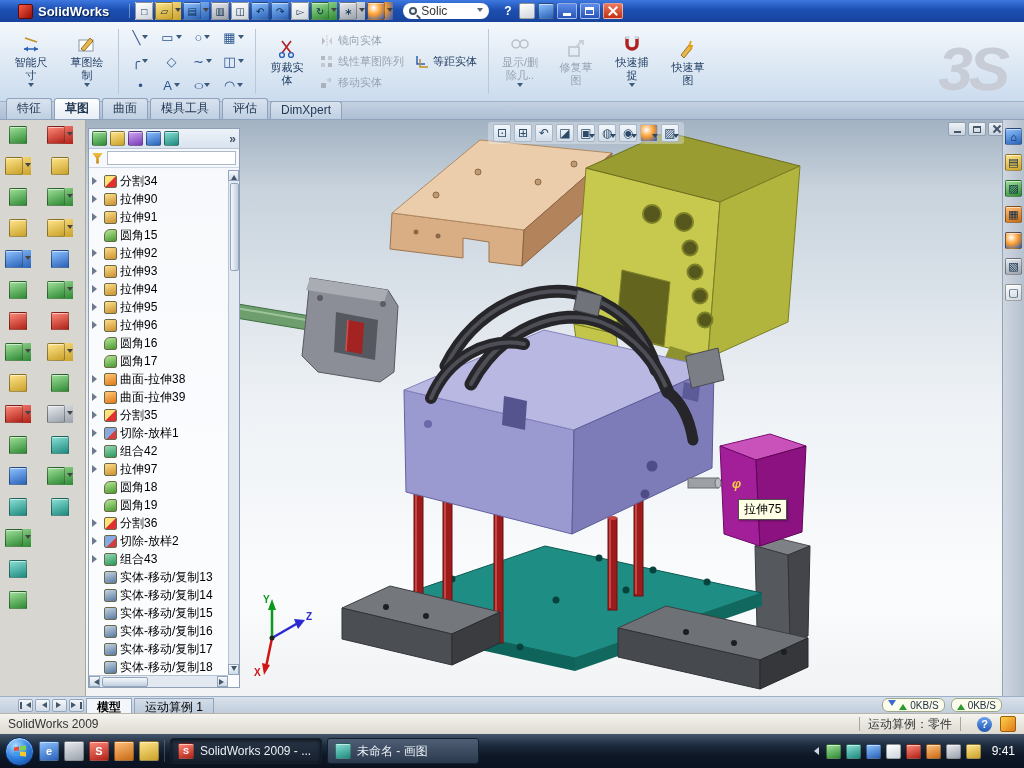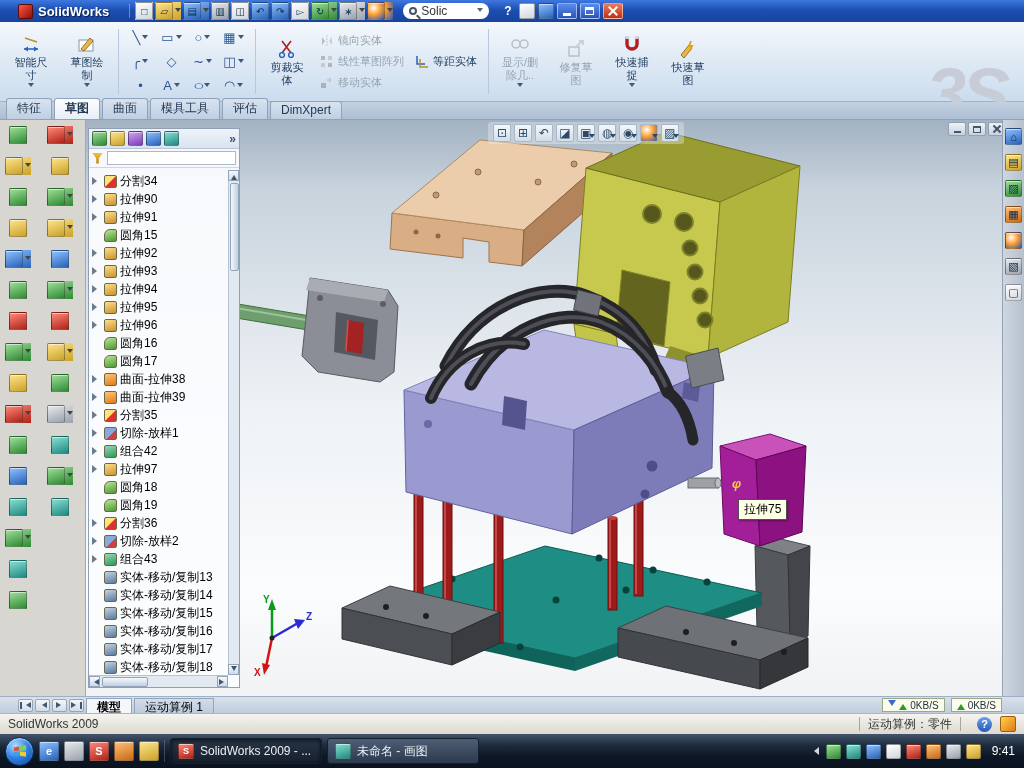--- a/index.html
+++ b/index.html
@@ -36,21 +36,21 @@
 .rstack{display:flex;flex-direction:column;justify-content:center;gap:4px}
 .rsep{width:1px;background:#b9c8da;margin:5px 2px;flex:none}
 .dda{width:0;height:0;border:3px solid transparent;border-top:4px solid #3c5a7c;margin-top:1px}
 .disabled{color:#98a4b2!important}
 .disabled svg{opacity:.35;filter:grayscale(1)}
 .grid4{display:grid;grid-template-columns:repeat(4,31px);grid-auto-rows:24px;align-content:center;margin:0 2px}
 .gcell{display:flex;align-items:center;justify-content:center;color:#2c5590;font-size:13px;gap:2px;border-radius:2px}
 .gcell .dda{display:none}
 .gcell.dd .dda{display:block}
 .gcell .gg.wide{display:inline-block;transform:scaleX(1.5)}
-#watermark{position:absolute;right:18px;top:36px;font-size:72px;font-weight:bold;font-style:italic;color:#c7ccd6;letter-spacing:-4px;line-height:1}
+#watermark{position:absolute;right:18px;top:16px;font-size:62px;font-weight:bold;font-style:italic;color:#c7ccd6;letter-spacing:-4px;line-height:1}
 
 
 #cmtabs{position:absolute;left:0;top:102px;width:1024px;height:18px;background:linear-gradient(#c4d1e1,#adbed4);display:flex;align-items:flex-end;padding-left:6px;gap:2px;border-bottom:1px solid #8fa3bd}
 .cmtab{padding:1px 10px 2px;font-size:12px;color:#243a55;background:linear-gradient(#d9e3ef,#bfcfe2);border:1px solid #8fa3bd;border-bottom:none;border-radius:3px 3px 0 0;white-space:nowrap}
 .cmtab.active{background:linear-gradient(#fdfeff,#e8eef6);font-weight:bold}
 
 
 #main{position:absolute;left:0;top:120px;width:1024px;height:576px}
 #leftstrip{position:absolute;left:0;top:0;width:86px;height:576px;background:#d8d6d1;border-right:1px solid #a9a79f}
 .lcol{position:absolute;display:flex;flex-direction:column;gap:13px;align-items:center}
@@ -117,21 +117,21 @@
 
 #sw-tooltip{position:absolute;left:652px;top:379px;background:#ffffe6;border:1px solid #505050;padding:1px 5px;font-size:12px;color:#000;white-space:nowrap;box-shadow:1px 1px 2px rgba(0,0,0,.35)}
 
 
 #bottomtabs{position:absolute;left:0;top:696px;width:1024px;height:17px;background:linear-gradient(#d9e1eb,#c1cddc);border-top:1px solid #9db0c6;display:flex;align-items:center;padding:0 18px;gap:2px}
 .navb{width:15px;height:13px;background:linear-gradient(#f4f7fa,#d2dce8);border:1px solid #93a5bc;display:flex;align-items:center;justify-content:center;border-radius:2px;gap:1px}
 .navbar-bar{width:2px;height:7px;background:#44566a}
 .btab{padding:0 10px 1px;font-size:12px;border:1px solid #93a5bc;border-bottom:none;background:linear-gradient(#d4dde8,#bccadb);white-space:nowrap;height:15px}
 .btab.active{background:#f3f6fa;font-weight:bold}
 #netbadges{margin-left:auto;display:flex;gap:6px;align-items:center;padding-right:4px}
-.badge{display:flex;align-items:center;gap:3px;background:#fcfcec;border:1px solid #9aa88a;border-radius:0;padding:0 5px;height:14px;font-size:10px;color:#234}
+.badge{display:flex;align-items:center;gap:3px;background:#fcfcec;border:1px solid #9aa88a;border-radius:6px;padding:0 5px;height:14px;font-size:10px;color:#234}
 .aru{width:0;height:0;border:4px solid transparent;border-bottom:6px solid #2a9a2a}
 .ard{width:0;height:0;border:4px solid transparent;border-top:6px solid #3a6ad0}
 
 
 #statusbar{position:absolute;left:0;top:713px;width:1024px;height:21px;background:linear-gradient(#f5f4ef,#ddd9d0);border-top:1px solid #b8b4aa;display:flex;align-items:center;padding:0 8px;color:#333}
 .st-sep{width:1px;height:14px;background:#aaa69c;margin:0 8px}
 #statusright{margin-left:auto;display:flex;align-items:center}
 .sthelp{width:15px;height:15px;border-radius:50%;background:linear-gradient(#6aa2ee,#2458b4);color:#fff;font-size:11px;font-weight:bold;display:flex;align-items:center;justify-content:center;margin:0 8px}
 .stcolor{width:16px;height:16px;border-radius:2px;background:linear-gradient(135deg,#ffd24a,#e07818);border:1px solid #9a6010}
 

